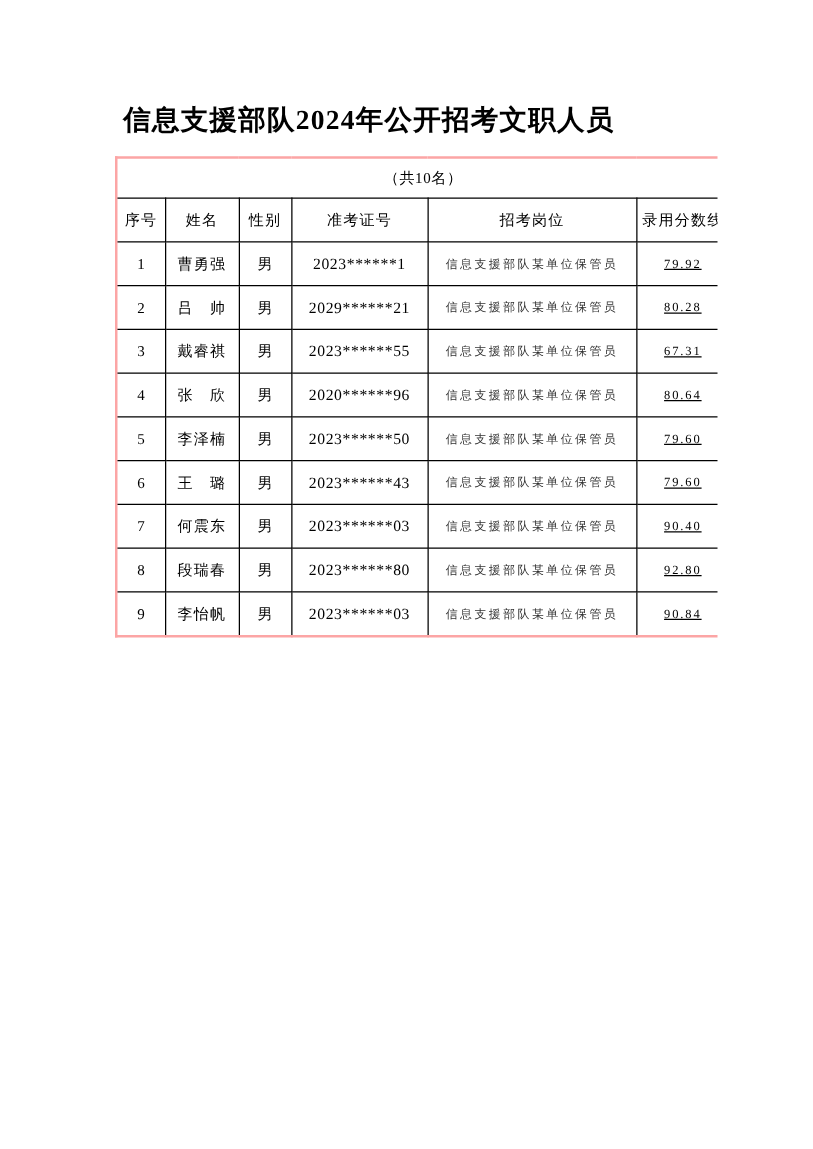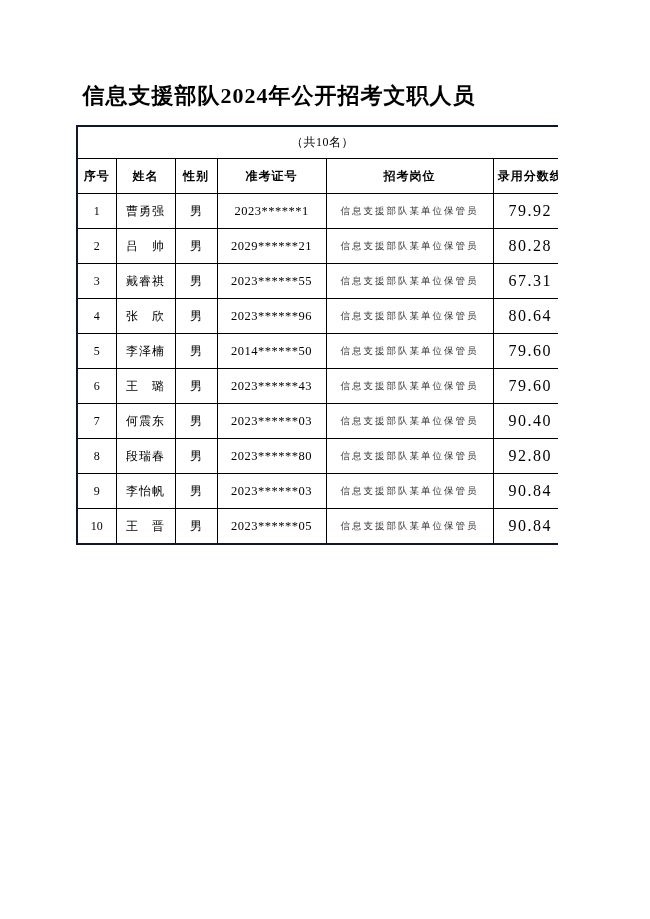--- a/index.html
+++ b/index.html
@@ -8,65 +8,66 @@
     background: #ffffff;
   }
   .page {
     position: relative;
     width: 558px;
     height: 919px;
     background: #ffffff;
     overflow: hidden;
     font-family: "Liberation Serif", "DejaVu Serif", serif;
     color: #000000;
+    padding-left: 16px;
   }
   .title-block {
     padding-top: 82px;
     text-align: center;
     font-weight: bold;
     font-size: 22px;
     line-height: 27px;
     letter-spacing: 1px;
     color: #000000;
   }
   table.doc-table {
     margin: 16px 0 0 76px;
     width: 491px;
     border-collapse: collapse;
     table-layout: fixed;
-    border: 2px solid #0f172a;
+    border: 2px solid #fca5a5;
   }
   table.doc-table td, table.doc-table th {
     border: 1px solid #000000;
     text-align: center;
     vertical-align: middle;
     padding: 0;
     overflow: hidden;
     white-space: nowrap;
   }
   tr.caption-row td {
     height: 31px;
     font-size: 12px;
     letter-spacing: 0.5px;
   }
   tr.header-row th {
     height: 34px;
     font-size: 12px;
-    font-weight: bold;
+    font-weight: normal;
     letter-spacing: 1px;
   }
   tr.data-row td {
     height: 34px;
   }
   td.cell-no     { font-size: 12px; }
   td.cell-name   { font-size: 12px; letter-spacing: 1px; }
   td.cell-gender { font-size: 12px; }
   td.cell-ticket { font-size: 12.5px; letter-spacing: 0.5px; }
   td.cell-pos    { font-size: 9.5px; letter-spacing: 2px; color: #333333; font-family: Liberation Mono, monospace; }
-  td.cell-score  { font-size: 16px; letter-spacing: 1.5px; }
+  td.cell-score  { font-size: 10px; letter-spacing: 1.5px; text-decoration: underline; }
 </style>
 </head>
 <body>
 
 <div class="page">
 
   <div class="title-block">
     <div>信息支援部队2024年公开招考文职人员</div>
   </div>
 
@@ -113,29 +114,29 @@
         <td class="cell-name">戴睿祺</td>
         <td class="cell-gender">男</td>
         <td class="cell-ticket">2023******55</td>
         <td class="cell-pos">信息支援部队某单位保管员</td>
         <td class="cell-score">67.31</td>
       </tr>
       <tr class="data-row">
         <td class="cell-no">4</td>
         <td class="cell-name">张　欣</td>
         <td class="cell-gender">男</td>
-        <td class="cell-ticket">2023******96</td>
+        <td class="cell-ticket">2020******96</td>
         <td class="cell-pos">信息支援部队某单位保管员</td>
         <td class="cell-score">80.64</td>
       </tr>
       <tr class="data-row">
         <td class="cell-no">5</td>
         <td class="cell-name">李泽楠</td>
         <td class="cell-gender">男</td>
-        <td class="cell-ticket">2014******50</td>
+        <td class="cell-ticket">2023******50</td>
         <td class="cell-pos">信息支援部队某单位保管员</td>
         <td class="cell-score">79.60</td>
       </tr>
       <tr class="data-row">
         <td class="cell-no">6</td>
         <td class="cell-name">王　璐</td>
         <td class="cell-gender">男</td>
         <td class="cell-ticket">2023******43</td>
         <td class="cell-pos">信息支援部队某单位保管员</td>
         <td class="cell-score">79.60</td>
@@ -157,24 +158,16 @@
         <td class="cell-score">92.80</td>
       </tr>
       <tr class="data-row">
         <td class="cell-no">9</td>
         <td class="cell-name">李怡帆</td>
         <td class="cell-gender">男</td>
         <td class="cell-ticket">2023******03</td>
         <td class="cell-pos">信息支援部队某单位保管员</td>
         <td class="cell-score">90.84</td>
       </tr>
-      <tr class="data-row">
-        <td class="cell-no">10</td>
-        <td class="cell-name">王　晋</td>
-        <td class="cell-gender">男</td>
-        <td class="cell-ticket">2023******05</td>
-        <td class="cell-pos">信息支援部队某单位保管员</td>
-        <td class="cell-score">90.84</td>
-      </tr>
     </tbody>
   </table>
 
 </div>
 
 </body></html>

